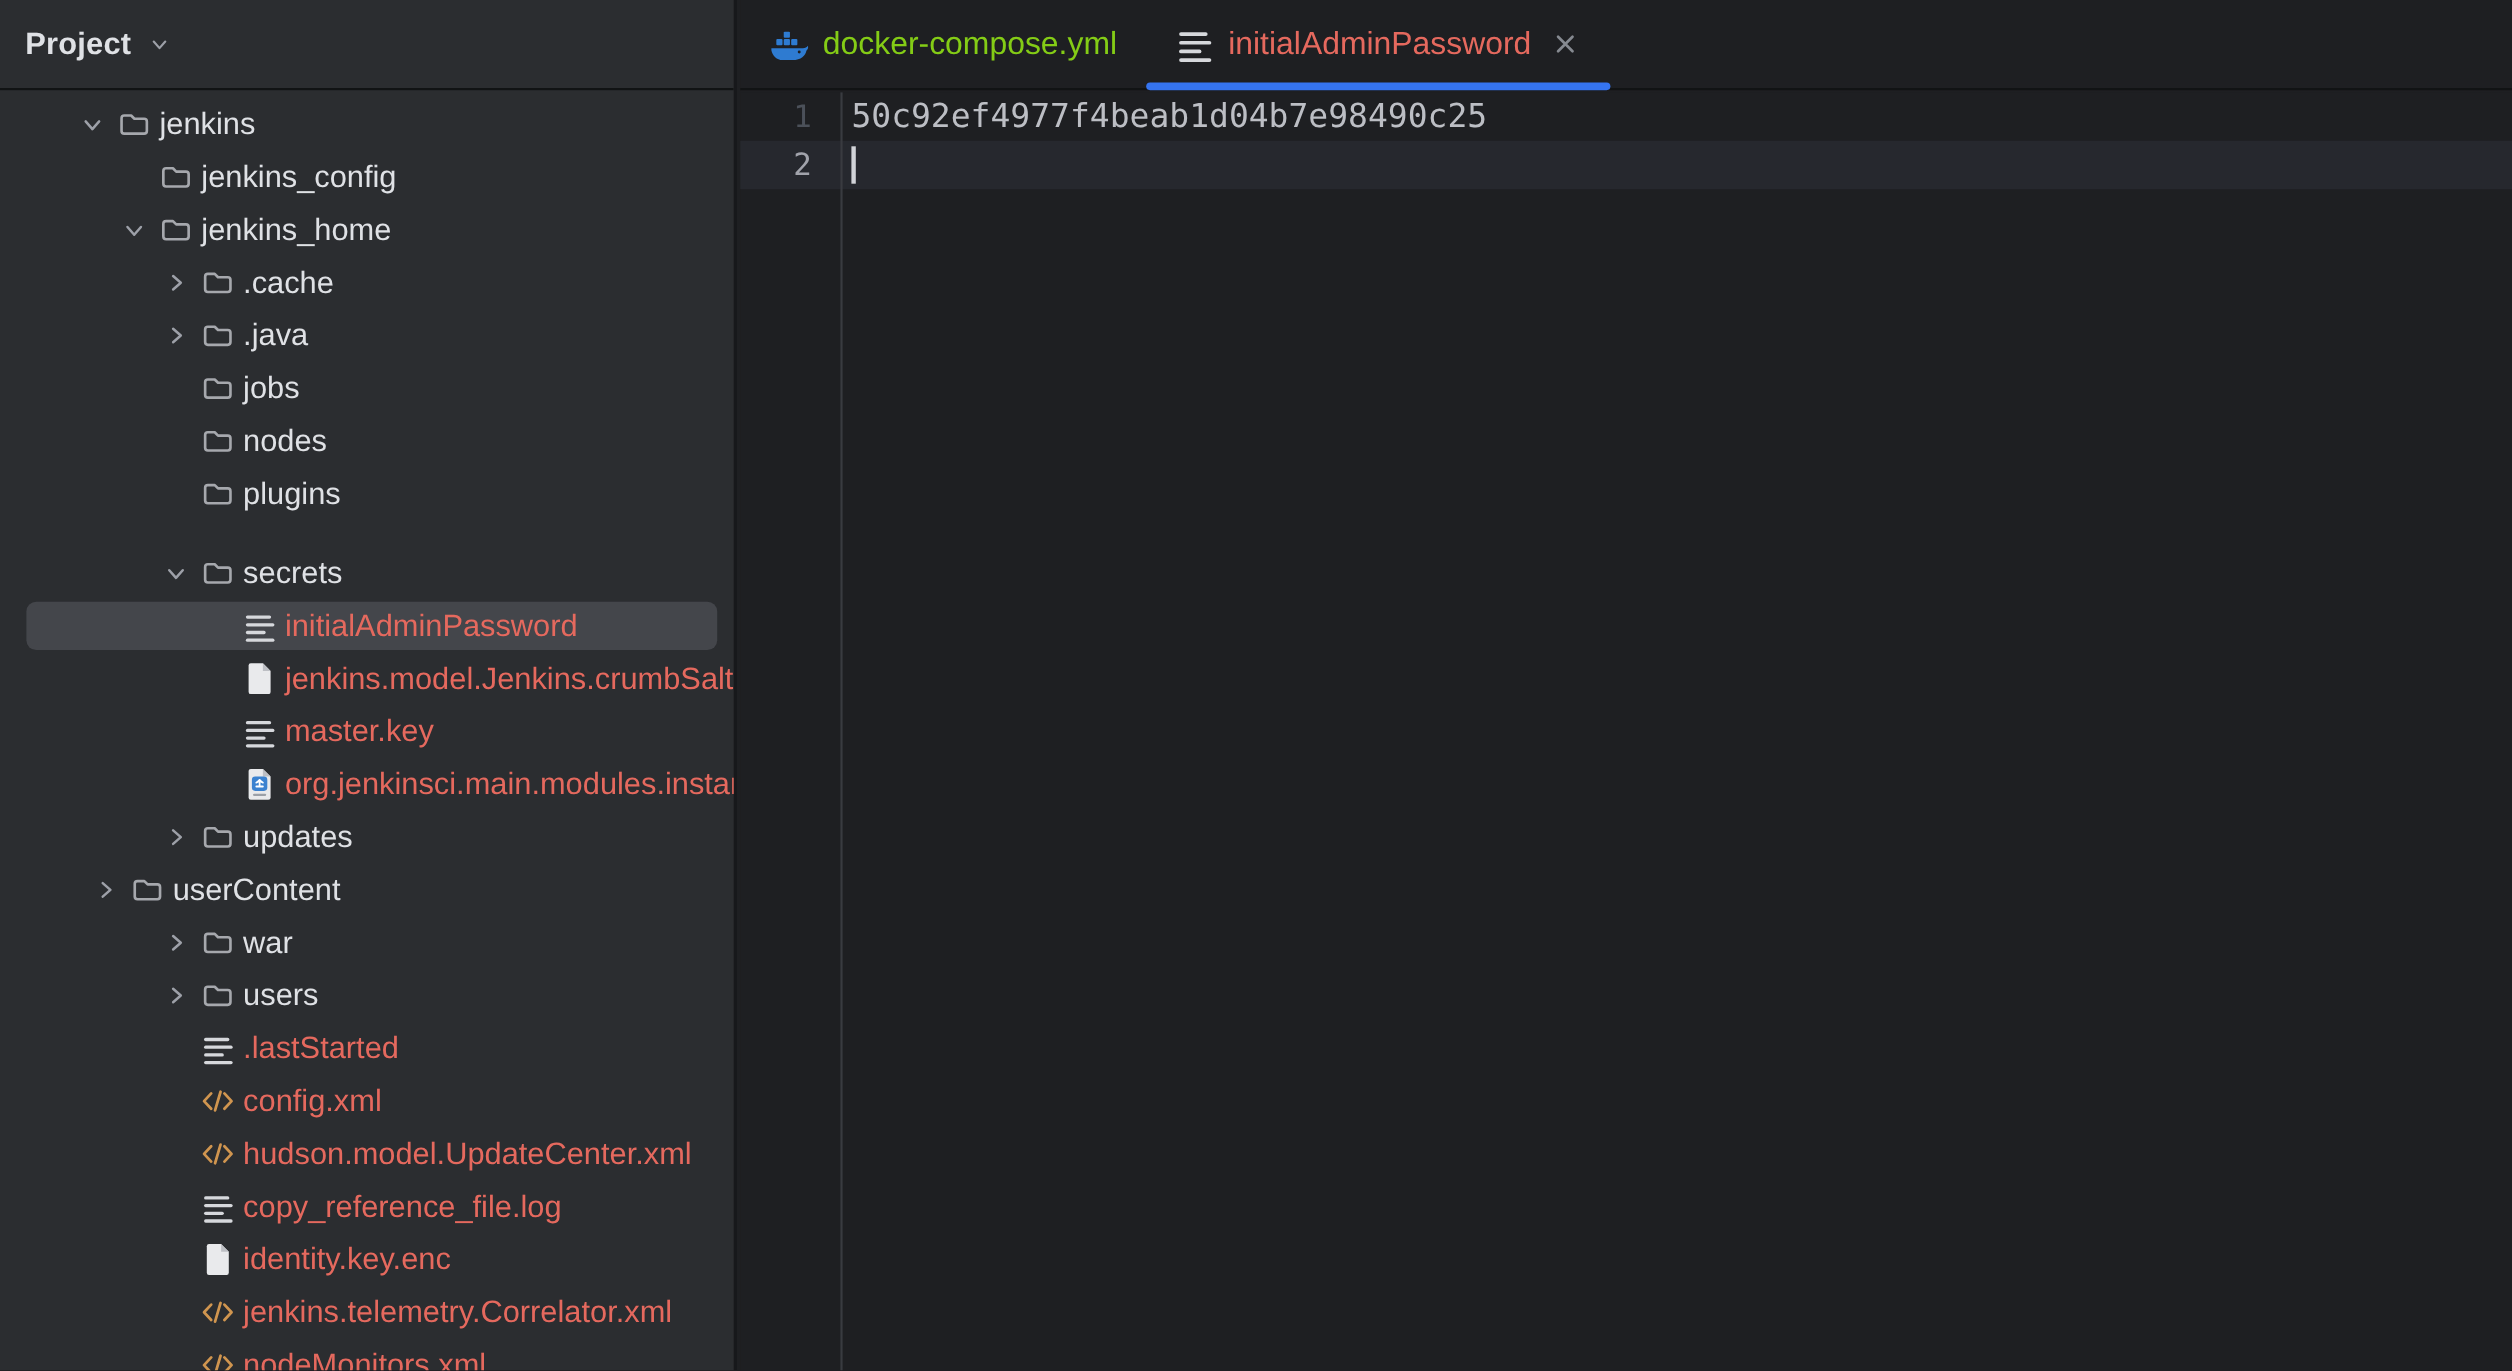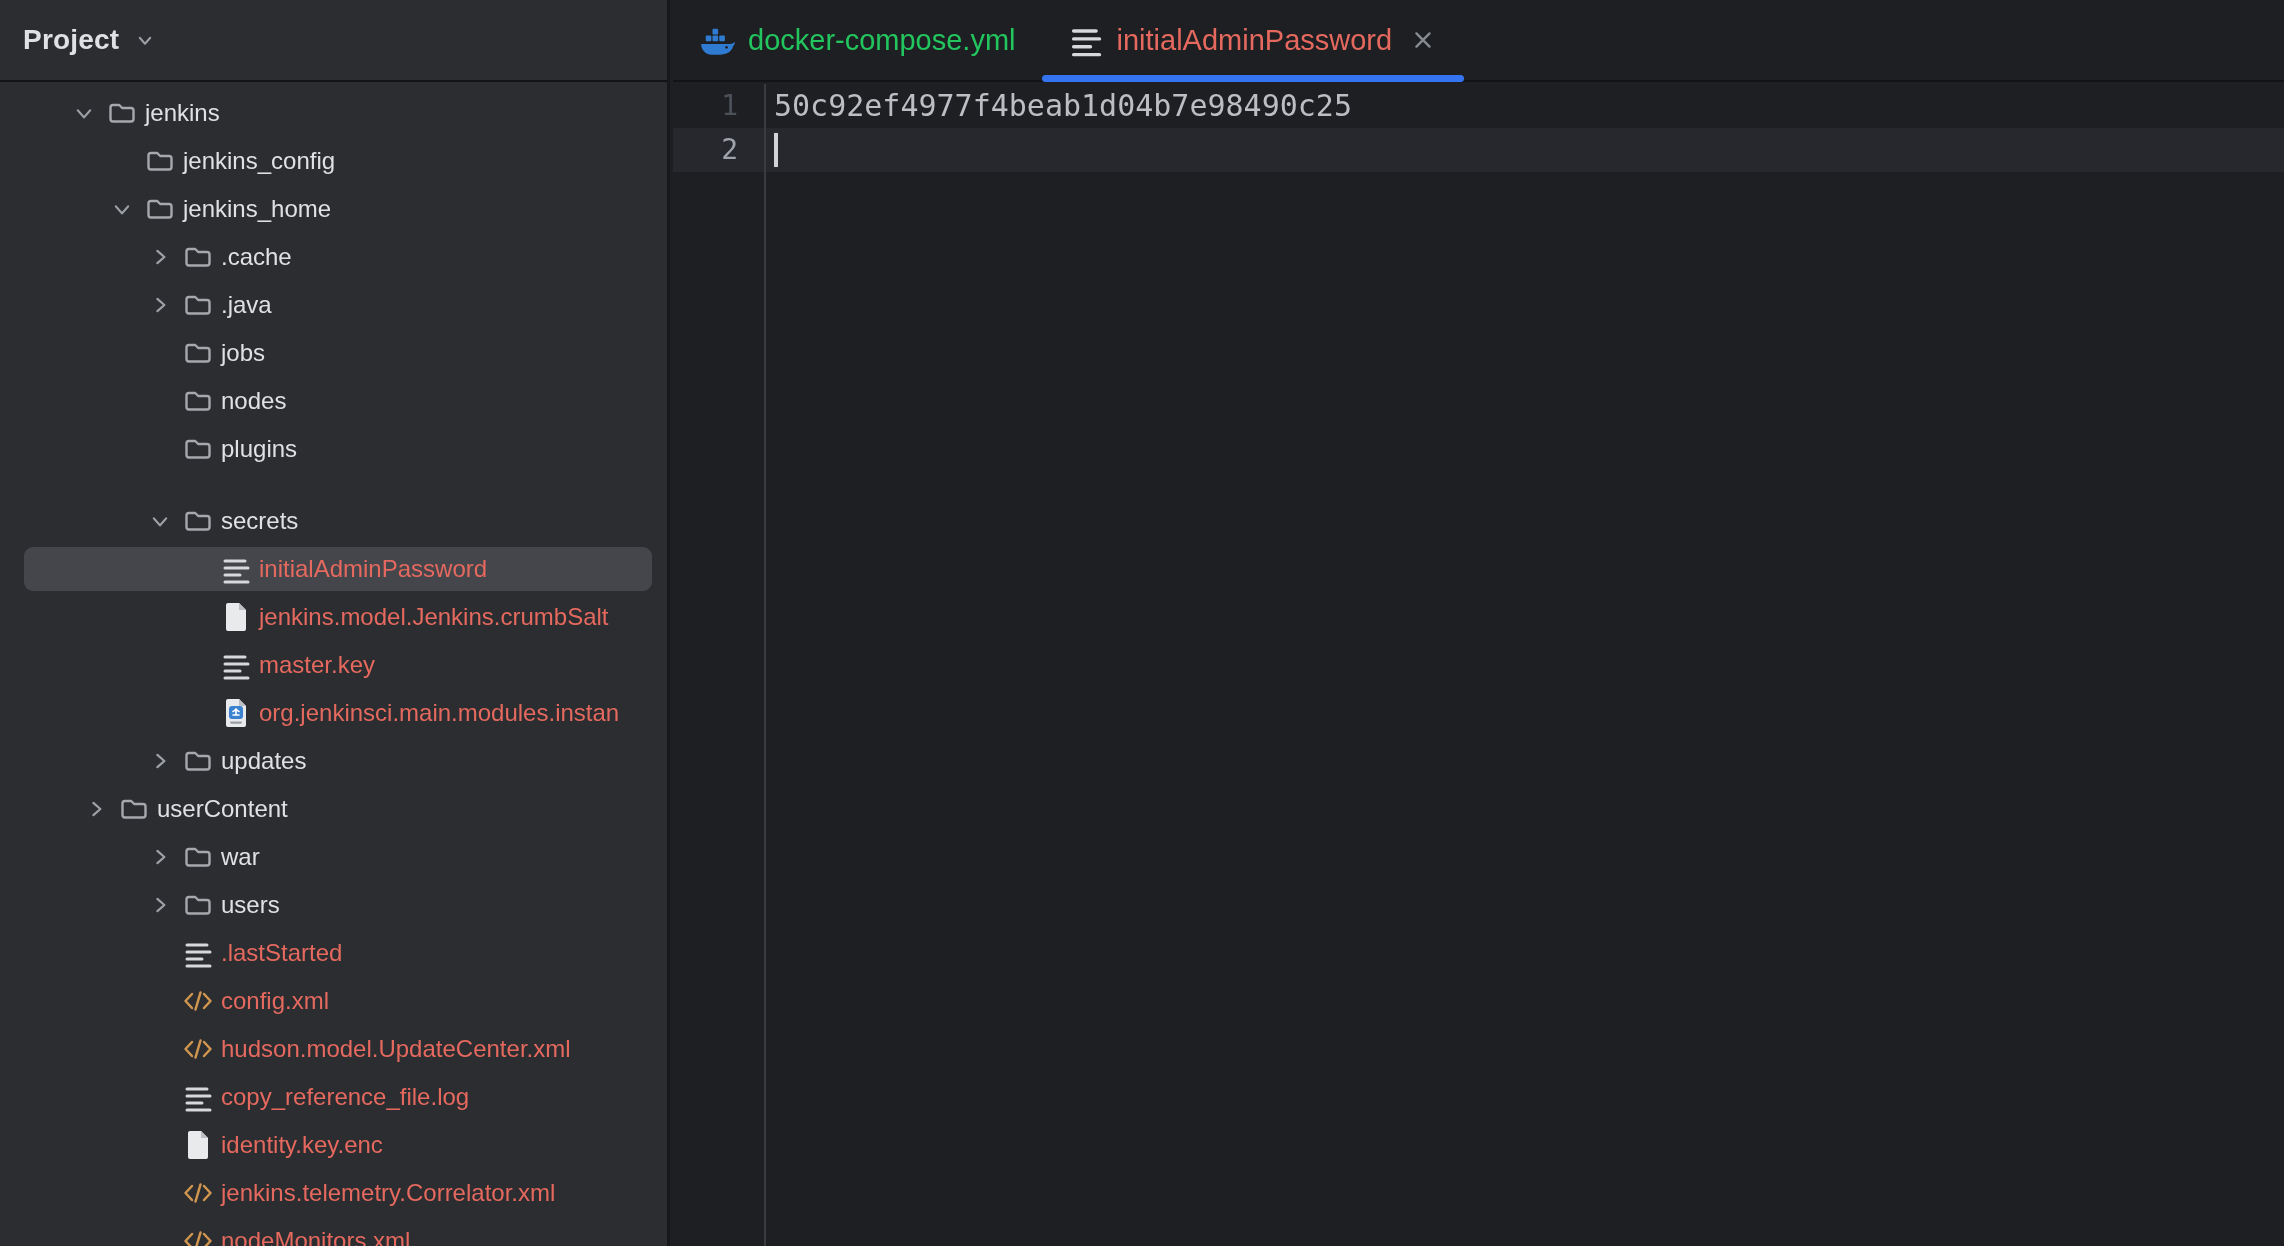--- a/index.html
+++ b/index.html
@@ -32,21 +32,21 @@
     display:flex;align-items:center;padding-left:23px;}
   .sidebar-header .title{font-size:28px;font-weight:700;color:var(--tree_text);letter-spacing:.2px;}
   .sidebar-header .hdr-chevron{margin-left:14px;display:flex;align-items:center;}
   .tree{padding-top:7px;}
   .tree-row{position:relative;height:48px;display:flex;align-items:center;white-space:nowrap;}
   .tree-row .sel-bg{position:absolute;left:24px;right:15px;top:2px;bottom:2px;
     background:var(--selection_bg);border-radius:9px;z-index:0;}
   .tree-row>*{z-index:1;}
   .twisty{width:36px;height:32px;flex:0 0 36px;display:flex;align-items:center;justify-content:flex-start;}
   .row-icon{width:32px;height:32px;flex:0 0 32px;margin-right:7px;display:flex;align-items:center;justify-content:center;}
-  .row-label{font-size:24px;color:var(--tree_text);}
+  .row-label{font-size:28px;color:var(--tree_text);}
   .row-label.red{color:var(--file_red);}
 
   
   .main{position:absolute;left:673px;top:0;right:0;bottom:0;background:var(--editor_bg);}
   .tabbar{position:relative;height:82px;border-bottom:2px solid var(--header_border);
     display:flex;align-items:stretch;background:var(--editor_bg);}
   .tab{position:relative;display:flex;align-items:center;gap:13px;padding:0 26px;cursor:default;}
   .tab .tab-label{font-size:29px;}
   .tab .tab-icon{display:flex;align-items:center;}
   .tab .underline{position:absolute;left:0;right:0;bottom:-2px;height:7px;
@@ -455,21 +455,21 @@
         <rect x="6" y="12" width="5" height="5" rx="0.8"></rect>
         <rect x="12" y="12" width="5" height="5" rx="0.8"></rect>
         <rect x="18" y="12" width="5" height="5" rx="0.8"></rect>
         <rect x="12" y="6" width="5" height="5" rx="0.8"></rect>
         <path d="M2 19.5h25.5c1.8 0 3.3-.8 4-2 .4.8.5 2.7-1.2 3.9-.7 3.8-4.2 7.6-11.3 7.6h-8C6.4 29 2.8 25.3 2 21v-1.5z"></path>
         <circle cx="24.5" cy="22.5" r="1.2" fill="#1E1F22"></circle>
       </g>
               </svg>
             </span>
           </span>
-          <span class="tab-label" style="color: #22c55e;">docker-compose.yml</span>
+          <span class="tab-label" style="color: #84cc16;">docker-compose.yml</span>
         </div>
         <div class="tab active">
           <span class="tab-icon">
             <span style="display: flex; align-items: center;">
               <svg width="36" height="36" viewBox="0 0 32 32" fill="none">
       <g stroke="#D6D8DC" stroke-width="3" stroke-linecap="round">
         <line x1="5" y1="8" x2="25" y2="8"></line>
         <line x1="5" y1="15" x2="28" y2="15"></line>
         <line x1="5" y1="22" x2="20" y2="22"></line>
         <line x1="5" y1="29" x2="28" y2="29"></line>

